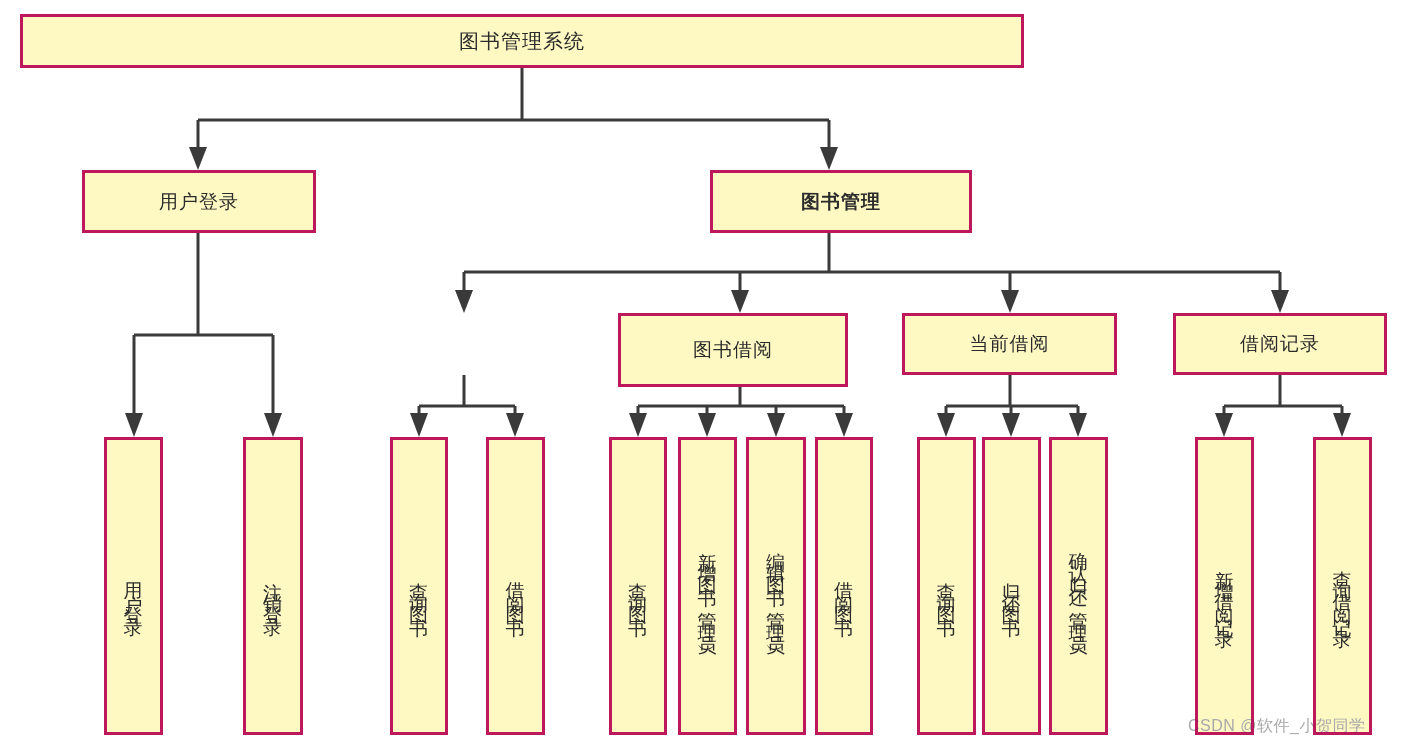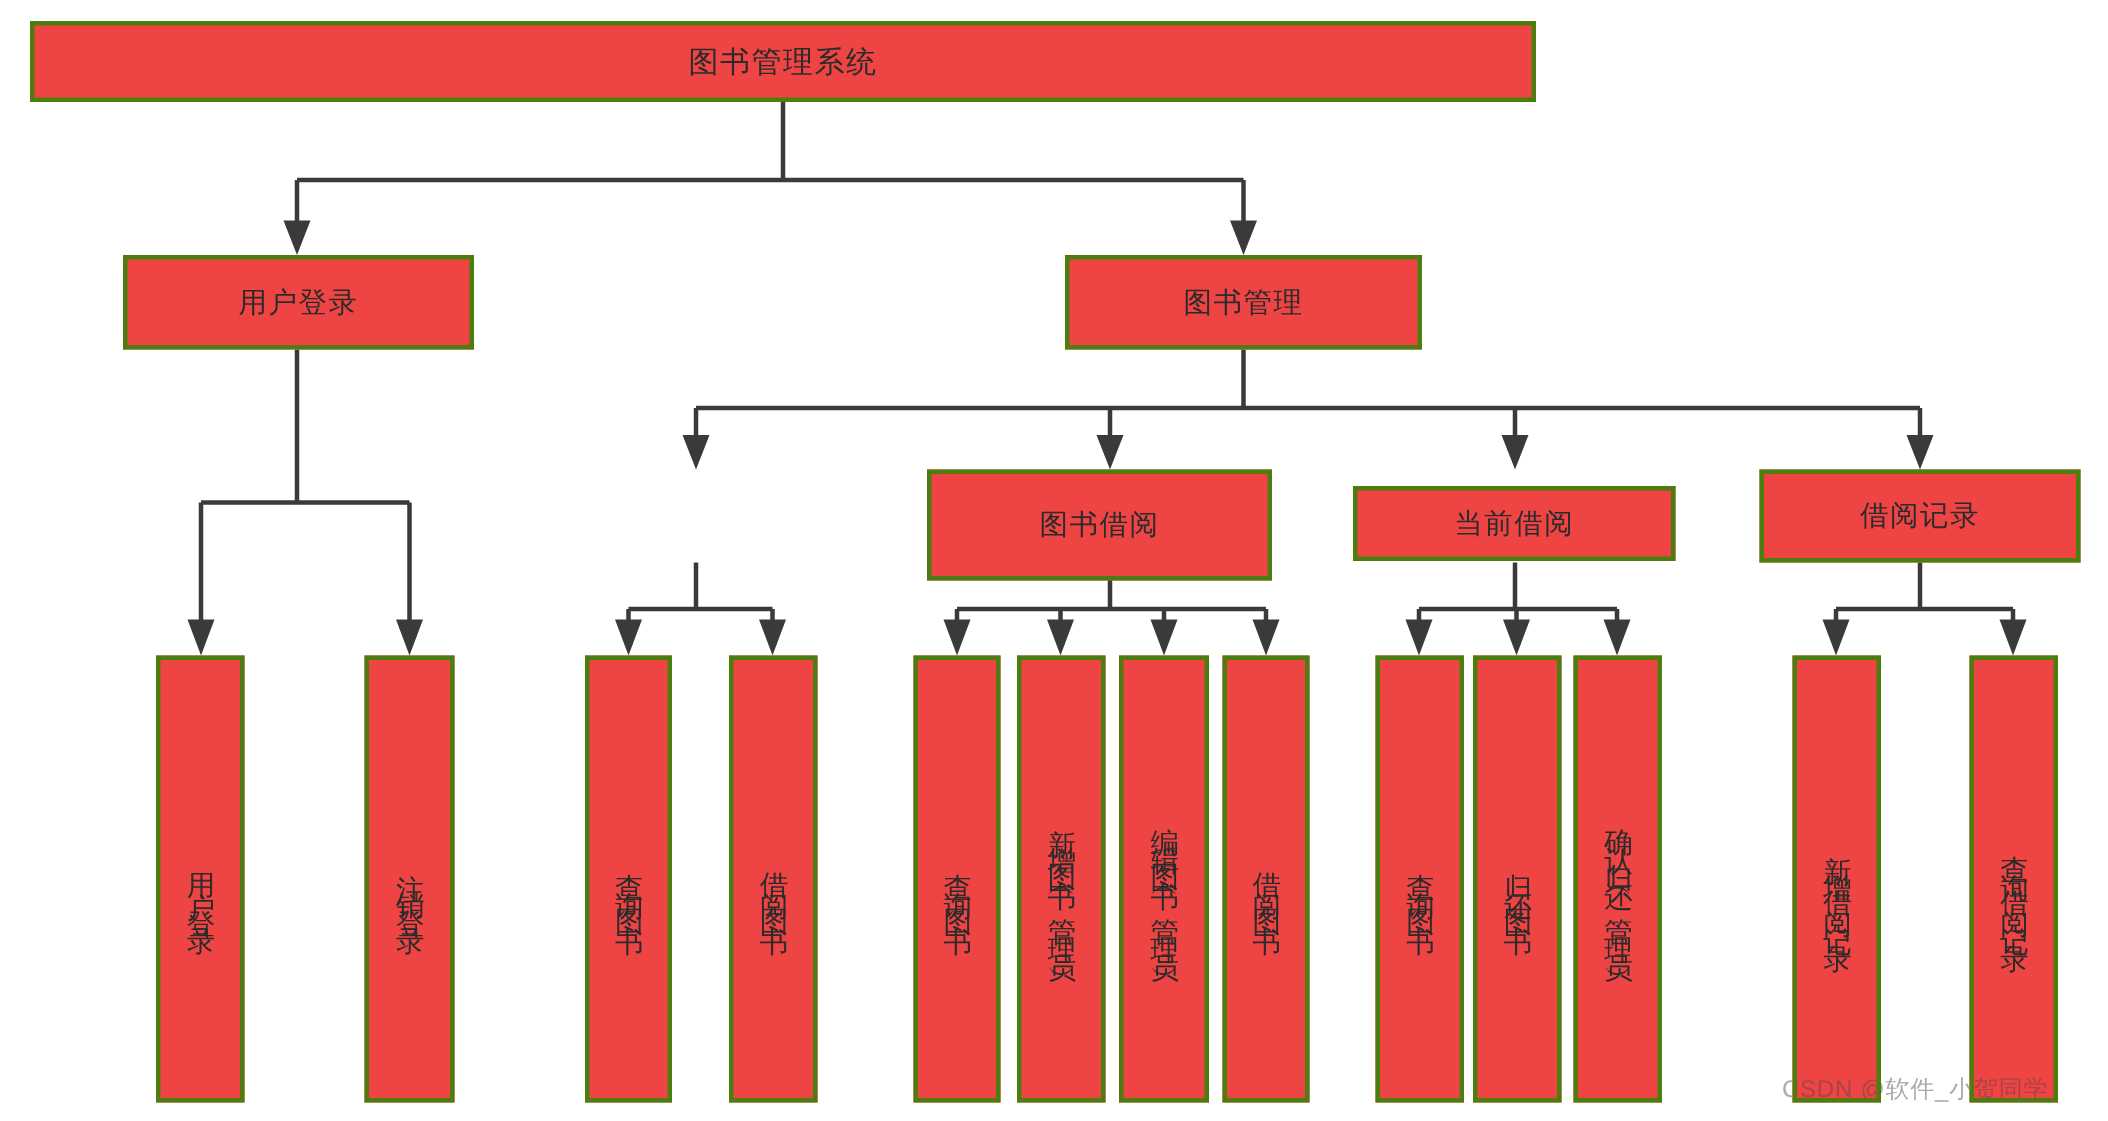--- a/index.html
+++ b/index.html
@@ -19,22 +19,22 @@
     position: absolute;
     left: 0;
     top: 0;
     width: 1405px;
     height: 747px;
     pointer-events: none;
   }
   .node {
     position: absolute;
     box-sizing: border-box;
-    border: 3px solid #4d7c0f;
-    background: #ef4444;
+    border: 3px solid #be185d;
+    background: #fef9c3;
     display: flex;
     align-items: center;
     justify-content: center;
     color: #2b2b2b;
     font-size: 19px;
     letter-spacing: 1px;
     z-index: 2;
     text-align: right;
   }
   .node.vertical {
@@ -104,24 +104,24 @@
     <polygon points="1069,413 1087,413 1078,437"></polygon>
 
     <path d="M1280,375 L1280,406 M1224,406 L1342,406 M1224,406 L1224,416 M1342,406 L1342,416"></path>
     <polygon points="1215,413 1233,413 1224,437"></polygon>
     <polygon points="1333,413 1351,413 1342,437"></polygon>
   </svg>
 
   <div class="node root-node" style="left:20px; top:14px; width:1004px; height:54px;">图书管理系统</div>
 
   <div class="node" style="left:82px; top:170px; width:234px; height:63px;">用户登录</div>
-  <div class="node" style="left:710px; top:170px; width:238px; height:63px;">图书管理</div>
+  <div class="node" style="left:710px; top:170px; width:262px; height:63px;font-weight:bold;">图书管理</div>
 
   <div class="node" style="left:618px; top:313px; width:230px; height:74px;">图书借阅</div>
-  <div class="node" style="left:902px; top:324px; width:215px; height:50px;">当前借阅</div>
+  <div class="node" style="left:902px; top:313px; width:215px; height:62px;">当前借阅</div>
   <div class="node" style="left:1173px; top:313px; width:214px; height:62px;">借阅记录</div>
 
   <div class="node vertical" style="left:104px; top:437px; width:59px; height:298px;">用户登录</div>
   <div class="node vertical" style="left:243px; top:437px; width:60px; height:298px;">注销登录</div>
 
   <div class="node vertical" style="left:390px; top:437px; width:58px; height:298px;">查询图书</div>
   <div class="node vertical" style="left:486px; top:437px; width:59px; height:298px;">借阅图书</div>
 
   <div class="node vertical" style="left:609px; top:437px; width:58px; height:298px;">查询图书</div>
   <div class="node vertical" style="left:678px; top:437px; width:59px; height:298px;">新增图书（管理员）</div>

